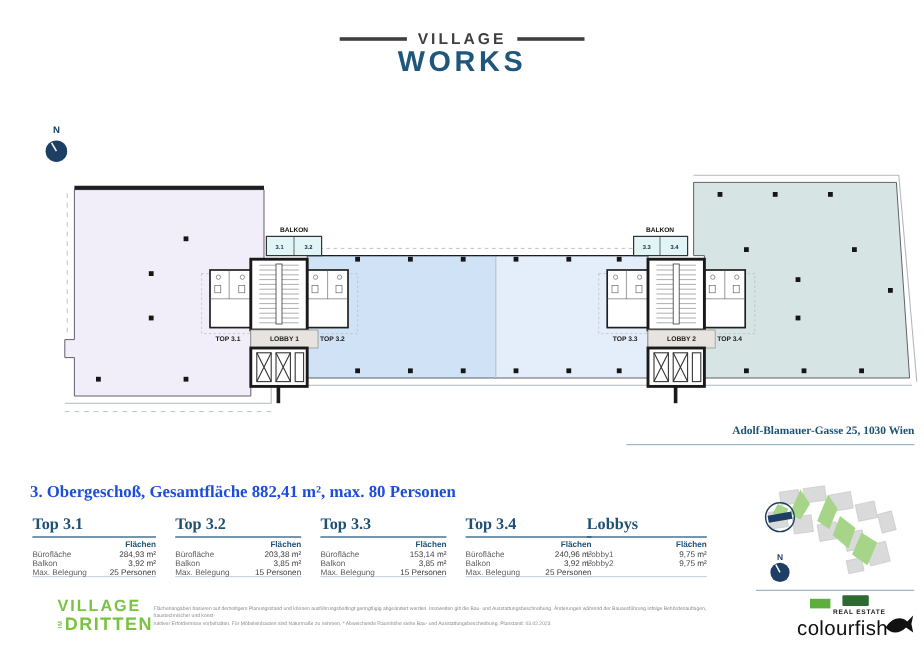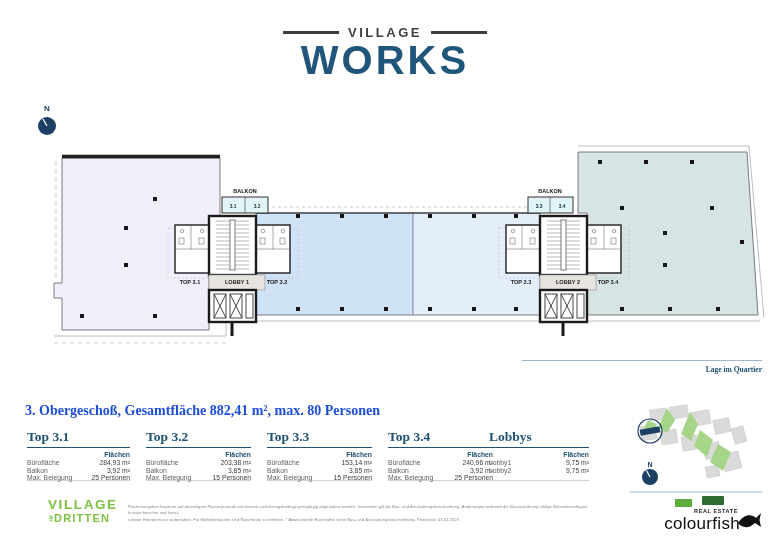--- a/index.html
+++ b/index.html
@@ -5,21 +5,21 @@
   html,body{margin:0;padding:0;}
   body{width:770px;height:545px;position:relative;background:#ffffff;overflow:hidden;
        font-family:"Liberation Sans",sans-serif;-webkit-font-smoothing:antialiased;}
   .abs{position:absolute;}
 
   
   .logo-wrap{left:50%;top:25px;transform:translateX(-50%);text-align:center;}
   .logo-top{display:flex;align-items:center;gap:9px;justify-content:center;}
   .logo-rule{width:56px;height:2.4px;background:#3f3f3e;}
   .logo-village{font-size:13px;font-weight:bold;letter-spacing:2.5px;color:#3f3f3e;}
-  .logo-works{font-size:40px;font-weight:bold;letter-spacing:3px;color:#1f567a;margin-top:0px;line-height:1;}
+  .logo-works{font-size:24px;font-weight:bold;letter-spacing:3px;color:#1f567a;margin-top:0px;line-height:1;}
 
   
   .addr{right:8px;top:355px;width:240px;text-align:right;color:#1e5174;}
   .addr-line1{font-family:"Liberation Serif",serif;font-weight:bold;font-size:9.5px;}
   .addr-line2{font-size:7.5px;color:#39678a;margin-top:2px;}
   .addr-rule{margin-top:5px;border-top:1px solid #9fb6c6;}
   .addr-map-label{font-family:"Liberation Serif",serif;font-weight:bold;font-size:7.5px;margin-top:4px;}
 
   
   .page-title{left:25px;top:403px;font-family:"Liberation Serif",serif;font-weight:bold;
@@ -34,21 +34,21 @@
   .unit-row .lbl{color:#5f5f5f;}
   .unit-row .val{color:#3c3c3c;}
   .unit-head{display:flex;justify-content:flex-end;font-size:6.8px;font-weight:bold;
              color:#1e5174;line-height:1.25;}
 
   
   .brand{left:48px;top:498px;color:#7cc242;line-height:1;}
   .brand-village{font-size:13.5px;font-weight:bold;letter-spacing:1.6px;}
   .brand-row{display:flex;align-items:center;margin-top:1px;}
   .brand-im{display:inline-block;transform:rotate(-90deg);font-size:5px;font-weight:bold;width:6px;letter-spacing:.5px;}
-  .brand-dritten{font-size:11px;font-weight:bold;letter-spacing:1.2px;}
+  .brand-dritten{font-size:15px;font-weight:bold;letter-spacing:1.2px;}
   .disclaimer{left:128px;top:504px;width:492px;font-size:4.2px;line-height:1.5;color:#8a8a8a;}
   .realtor{right:8px;top:495px;width:136px;text-align:right;}
   .realtor-green1{position:absolute;right:70px;top:4px;width:17px;height:8px;background:#5fae3d;}
   .realtor-green2{position:absolute;right:38px;top:1px;width:22px;height:9px;background:#2e6b33;border-radius:1px;}
   .realtor-tagline{margin-top:13px;margin-right:24px;font-size:5.5px;font-weight:bold;
                    letter-spacing:.6px;color:#222;}
   .realtor-name{font-size:17px;font-weight:normal;letter-spacing:.3px;color:#0d0d0d;
                 line-height:1;margin-right:22px;margin-top:1px;}
   .realtor-fish{position:absolute;right:0px;top:16px;}
 
@@ -217,22 +217,22 @@
     <text x="190" y="284">TOP 3.1</text>
     <text x="237" y="284">LOBBY 1</text>
     <text x="277" y="284">TOP 3.2</text>
     <text x="521" y="284">TOP 3.3</text>
     <text x="568" y="284">LOBBY 2</text>
     <text x="608" y="284">TOP 3.4</text>
   </g>
 </svg>
 
 <div class="abs addr">
+  <div class="addr-line1">Adolf-Blamauer-Gasse 25, 1030 Wien</div>
   <div class="addr-rule"></div>
-  <div class="addr-map-label">Lage im Quartier</div>
 </div>
 
 <svg class="abs" style="left:628px;top:398px;" width="140" height="96" viewBox="628 398 140 96">
   <g fill="#dadada" stroke="#c4c4c4" stroke-width="0.5">
     <rect x="650" y="409" width="16" height="11" transform="rotate(-8 658 414)"></rect>
     <rect x="670" y="406" width="18" height="12" transform="rotate(-8 679 412)"></rect>
     <rect x="692" y="411" width="18" height="14" transform="rotate(-10 701 418)"></rect>
     <rect x="714" y="419" width="16" height="14" transform="rotate(-12 722 426)"></rect>
     <rect x="733" y="427" width="12" height="16" transform="rotate(-15 739 435)"></rect>
     <rect x="641" y="426" width="15" height="14" transform="rotate(-8 648 433)"></rect>

